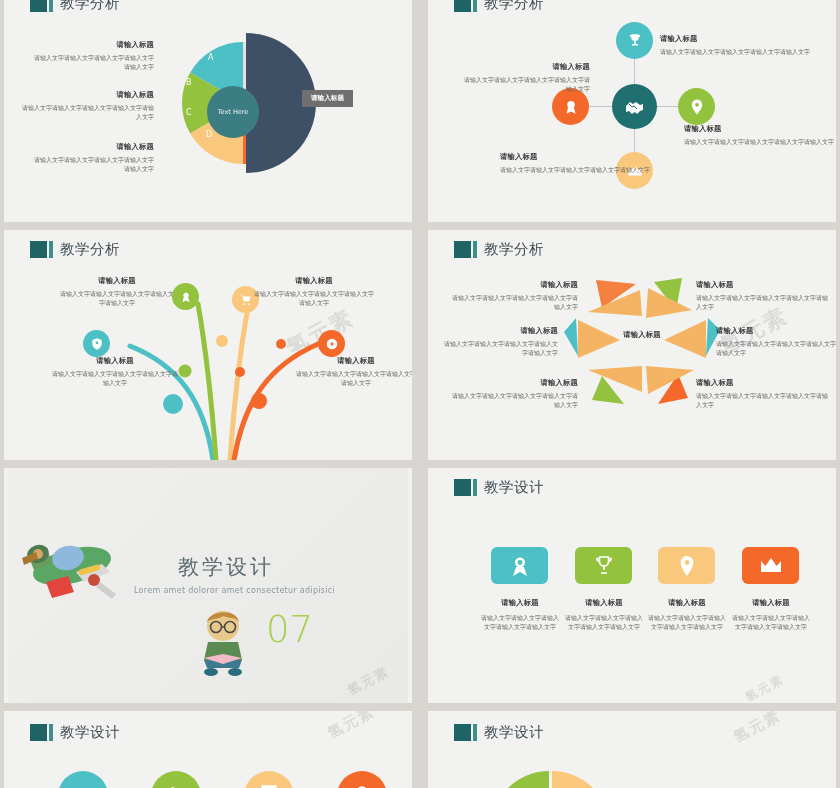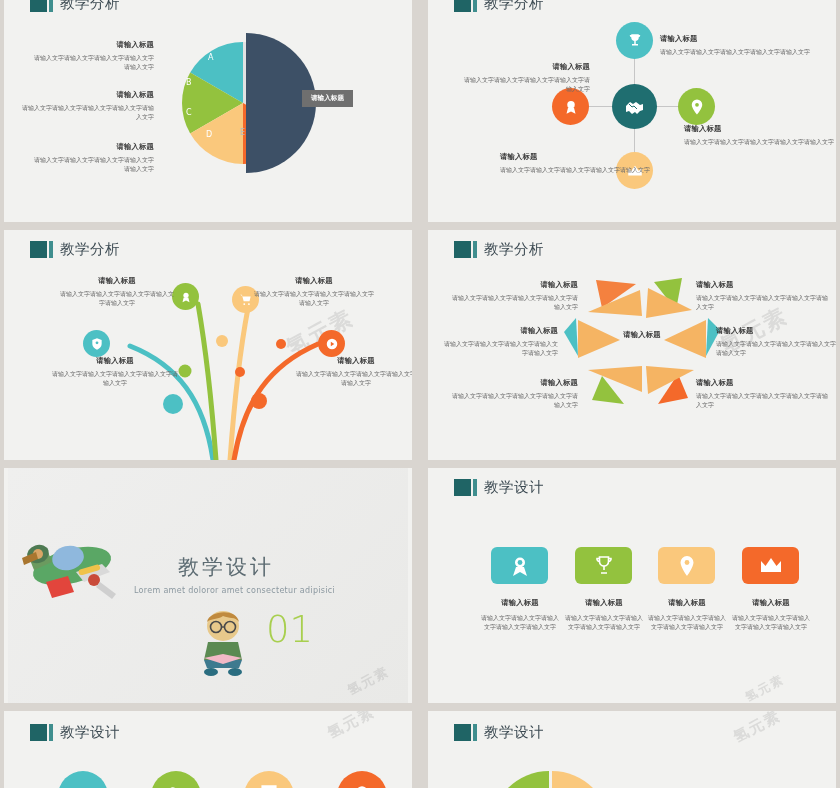--- a/index.html
+++ b/index.html
@@ -99,20 +99,21 @@
         <path d="M75 75 L75 136 A61 61 0 0 0 127.8 105.5 Z" fill="#f4692a"></path>
 
         <path d="M78 70 L78 5 A70 70 0 0 1 78 145 Z" fill="#3d5066"></path>
       </svg>
       <div class="sliceLtr" style="left:200px; top:53px;">A</div>
       <div class="sliceLtr" style="left:178px; top:78px;">B</div>
       <div class="sliceLtr" style="left:178px; top:108px;">C</div>
       <div class="sliceLtr" style="left:198px; top:130px;">D</div>
       <div class="sliceLtr" style="left:232px; top:128px; color:#b8b8b8;">E</div>
 
+      <div class="hubtxt" style="left:199px; top:86px; width:52px; height:52px;">Text Here</div>
 
       <div class="callout" style="left:294px; top:90px;">请输入标题</div>
 
       <div class="abs ta-r" style="left:24px; top:40px; width:122px;">
         <div class="lbl-ttl">请输入标题</div>
         <div class="lbl-bd" style="margin-top:3px;">请输入文字请输入文字请输入文字请输入文字请输入文字</div>
       </div>
       <div class="abs ta-r" style="left:14px; top:90px; width:132px;">
         <div class="lbl-ttl">请输入标题</div>
         <div class="lbl-bd" style="margin-top:3px;">请输入文字请输入文字请输入文字请输入文字请输入文字</div>
@@ -347,21 +348,21 @@
         <path d="M25.5 21h3" stroke="#4a4a4a" stroke-width="1.4"></path>
         <path d="M12 36 h30 l4 18 h-38z" fill="#5b8a52"></path>
         <path d="M8 54 h38 l-3 8 h-32z" fill="#3e7a8f"></path>
         <ellipse cx="15" cy="66" rx="7" ry="4" fill="#2a6d80"></ellipse>
         <ellipse cx="39" cy="66" rx="7" ry="4" fill="#2a6d80"></ellipse>
         <path d="M8 52 l19 -4 l19 4 l-19 6z" fill="#f2b9c6"></path>
       </svg>
 
       <div class="big-title" style="left:170px; top:85px;">教学设计</div>
       <div class="sub-title" style="left:126px; top:118px;">Lorem amet doloror amet consectetur adipisici</div>
-      <div class="num-02" style="left:258px; top:140px;">01</div>
+      <div class="num-02" style="left:258px; top:140px;">07</div>
       <div class="wm" style="left:338px; top:204px; font-size:13px;">氢元素</div>
     </div>
   </div>
 
   <div class="slide">
     <div class="slide-inner">
       <div class="hdr" style="left:22px; top:10px;">
         <div class="mk">
             <div class="sq"></div>
             <div class="br"></div>

